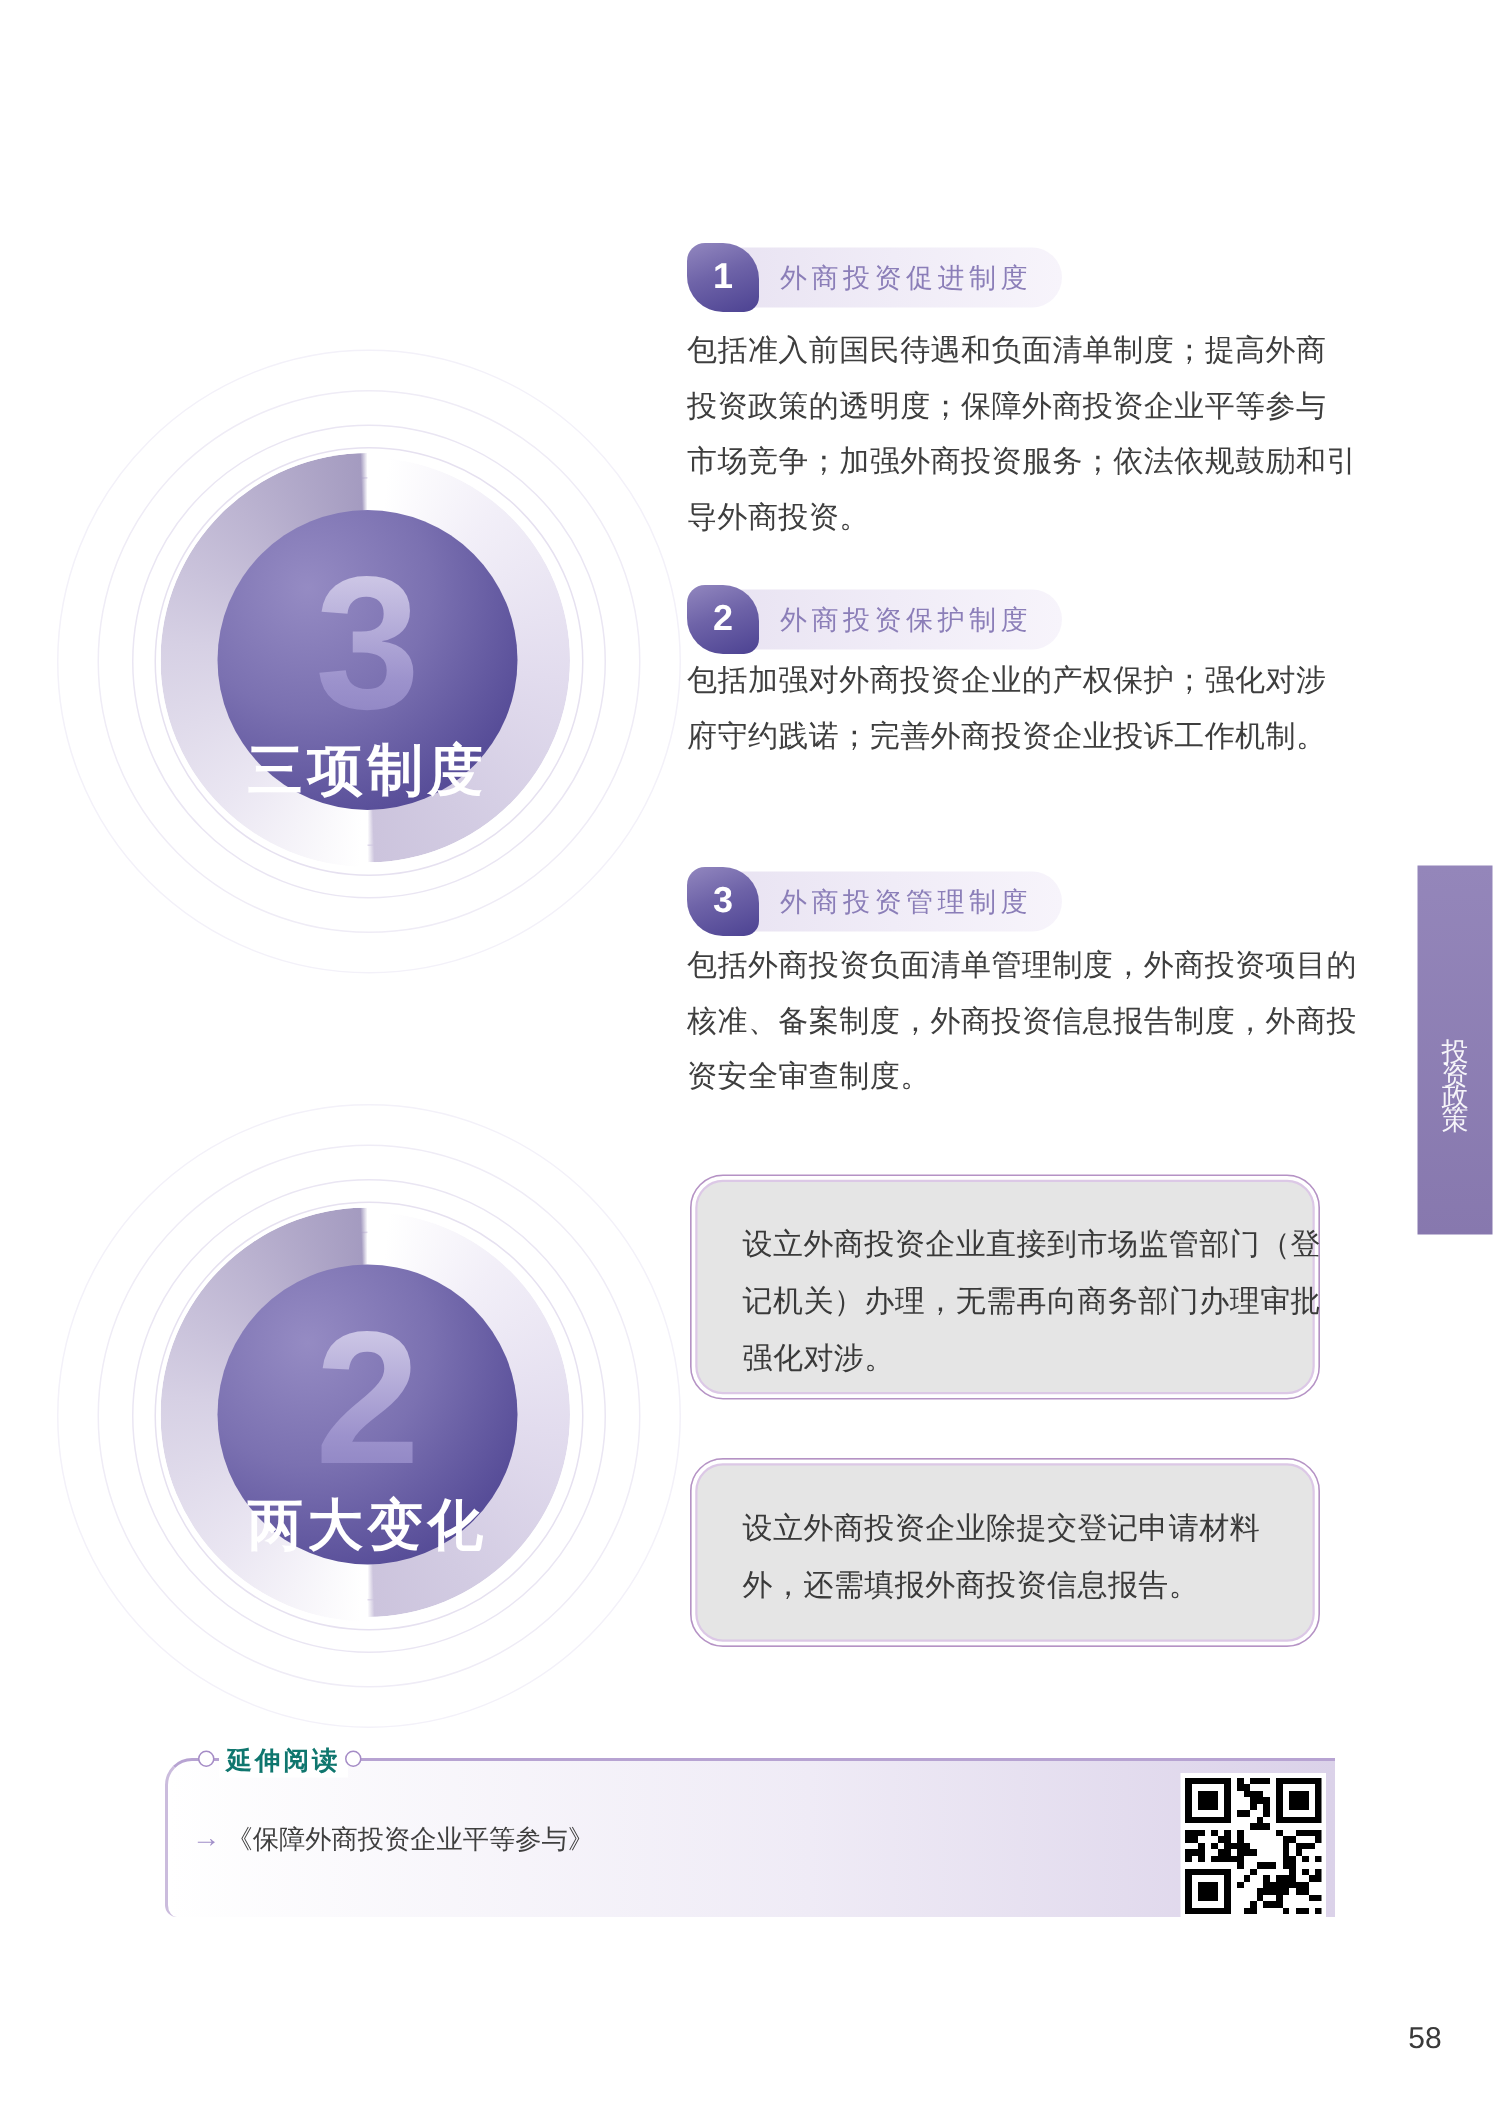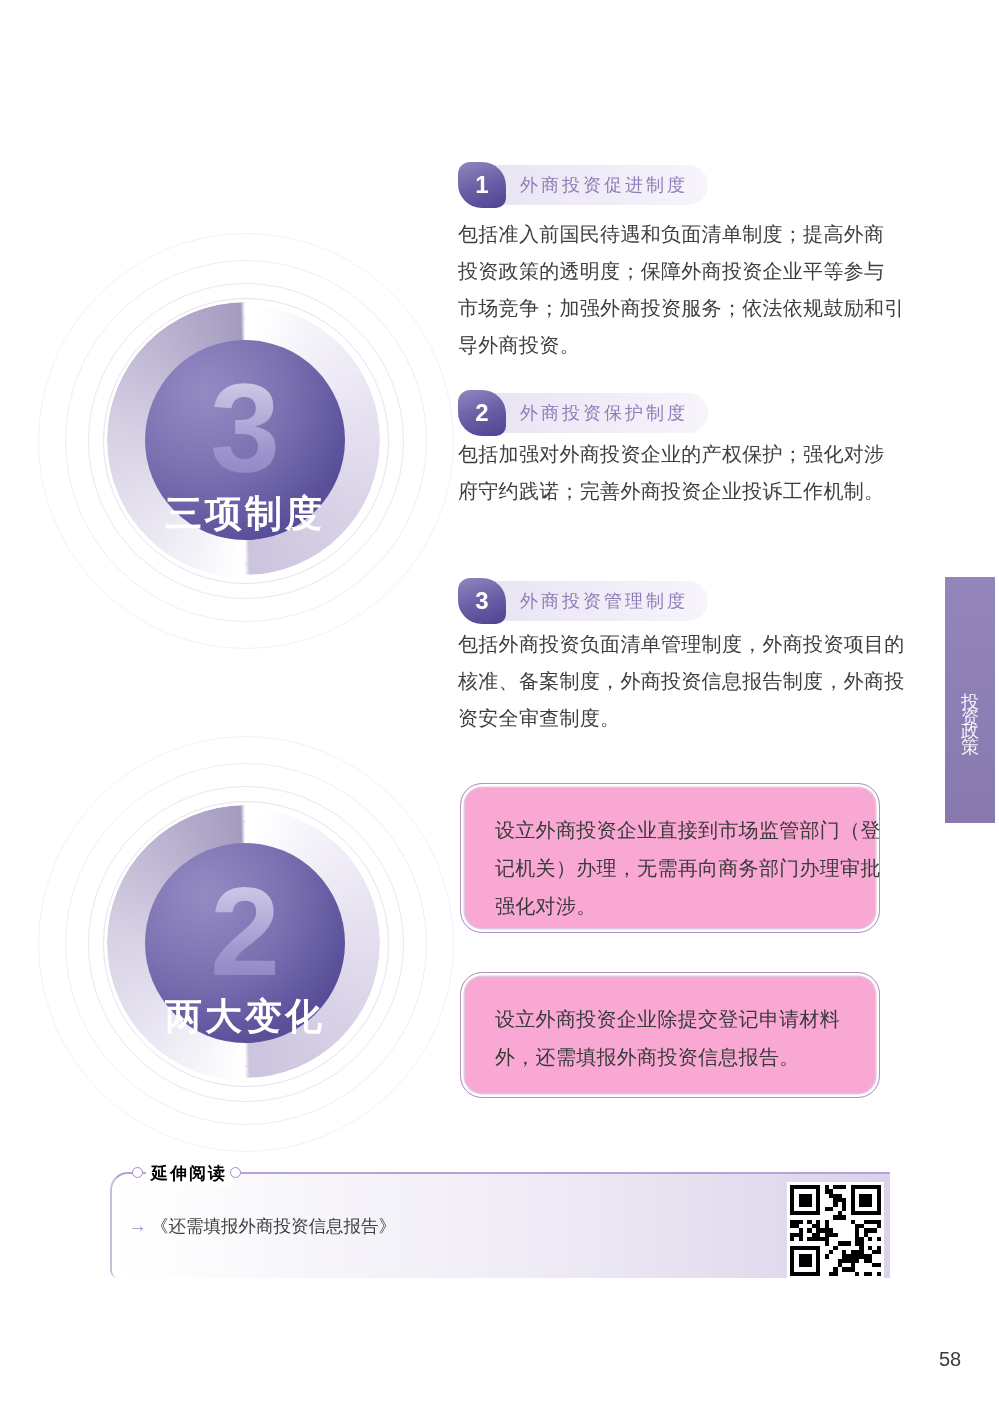--- a/index.html
+++ b/index.html
@@ -42,35 +42,35 @@
     border-radius:12px 24px 10px 24px;
     background:linear-gradient(160deg,#9287bf 0%,#6e63a8 45%,#4c4292 100%);
     color:#fff;font-size:24px;font-weight:bold;display:flex;align-items:center;justify-content:center;}
   .sec-title{position:absolute;left:62px;top:3px;height:40px;line-height:40px;
     font-size:18px;color:#8b7eb8;letter-spacing:3px;}
   .sec-body{position:absolute;left:458px;width:470px;}
   .bline{height:37px;line-height:37px;font-size:20px;color:#3e3e3e;letter-spacing:0.3px;white-space:nowrap;}
 
   
   .callout{position:absolute;left:460px;width:420px;box-sizing:border-box;
-    border:1.5px solid #b592c5;border-radius:22px;background:#f9a8d4;
+    border:1.5px solid #b592c5;border-radius:22px;background:#e5e5e5;
     box-shadow:inset 0 0 0 2.5px #ffffff,inset 0 0 0 4px #dcc8e6;
     padding:27px 28px 0 34px;}
   .cline{height:38px;line-height:38px;font-size:20px;color:#3a3a3a;letter-spacing:0.3px;white-space:nowrap;}
 
   
   .reading{position:absolute;left:110px;top:1172px;width:780px;height:106px;box-sizing:border-box;
     border-top:2px solid #b7a3d2;border-left:2px solid #cbbcdd;
     border-top-left-radius:18px;border-bottom-left-radius:8px;
     background:linear-gradient(90deg,rgba(255,255,255,0) 0%,#efebf6 55%,#dbd2e9 100%);}
   .r-circle{position:absolute;top:-7px;width:9px;height:9px;border:1.5px solid #a58cc6;
     border-radius:50%;background:#fff;}
   .rc1{left:20px;} .rc2{left:118px;}
   .r-title{position:absolute;top:-12px;left:34px;background:#fff;padding:0 5px;
-    font-size:17px;font-weight:bold;color:#000000;letter-spacing:2px;}
+    font-size:17px;font-weight:bold;color:#0f766e;letter-spacing:2px;}
   .r-link{position:absolute;top:40px;left:16px;font-size:17.5px;color:#3f3f3f;
     display:flex;align-items:center;gap:4px;cursor:pointer;}
   .r-arrow{color:#a18fc9;font-size:19px;}
   .qr{position:absolute;top:8px;right:6px;width:97px;height:97px;background:#fff;
     padding:3px;box-sizing:border-box;}
   .qr svg{width:100%;height:100%;display:block;}
 
   
   .side-tab{position:absolute;left:945px;top:577px;width:50px;height:246px;
     background:linear-gradient(180deg,#9486ba 0%,#8778ae 100%);
@@ -153,21 +153,21 @@
     <div class="cline">设立外商投资企业除提交登记申请材料</div>
     <div class="cline">外，还需填报外商投资信息报告。</div>
   </div>
 
   <div class="reading">
     <div class="r-circle rc1"></div>
     <div class="r-title">延伸阅读</div>
     <div class="r-circle rc2"></div>
     <div class="r-link">
       <span class="r-arrow">→</span>
-      <span>《还需填报外商投资信息报告》</span>
+      <span>《保障外商投资企业平等参与》</span>
     </div>
     <div class="qr">
       <svg viewBox="0 0 21 21" shape-rendering="crispEdges">
           <rect x="8" y="0" width="1" height="1" fill="#000"></rect>
           <rect x="10" y="0" width="1" height="1" fill="#000"></rect>
           <rect x="11" y="0" width="1" height="1" fill="#000"></rect>
           <rect x="12" y="0" width="1" height="1" fill="#000"></rect>
           <rect x="8" y="1" width="1" height="1" fill="#000"></rect>
           <rect x="9" y="1" width="1" height="1" fill="#000"></rect>
           <rect x="9" y="2" width="1" height="1" fill="#000"></rect>

